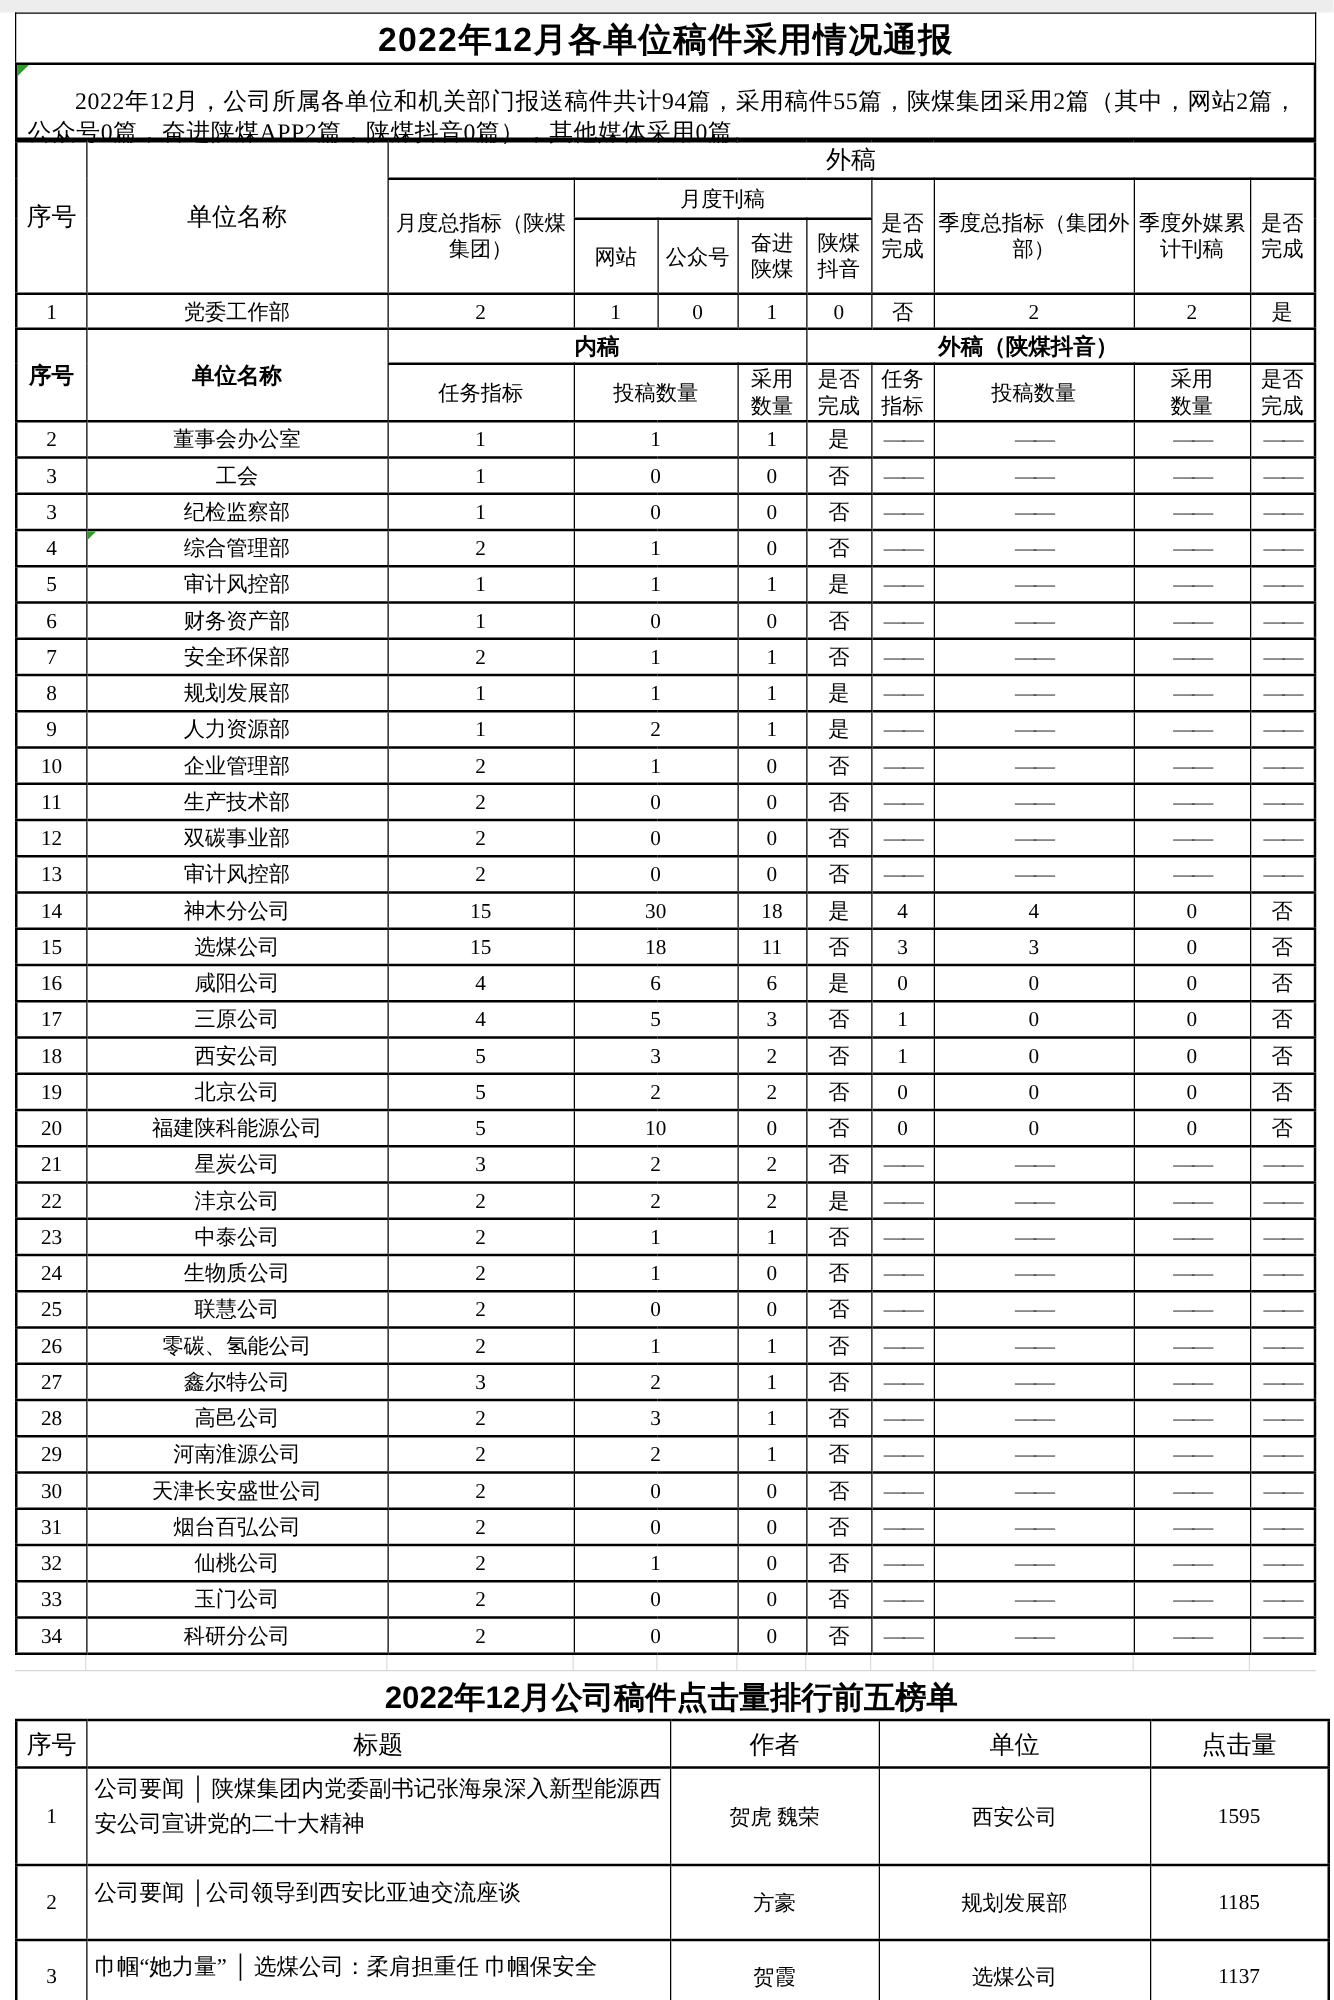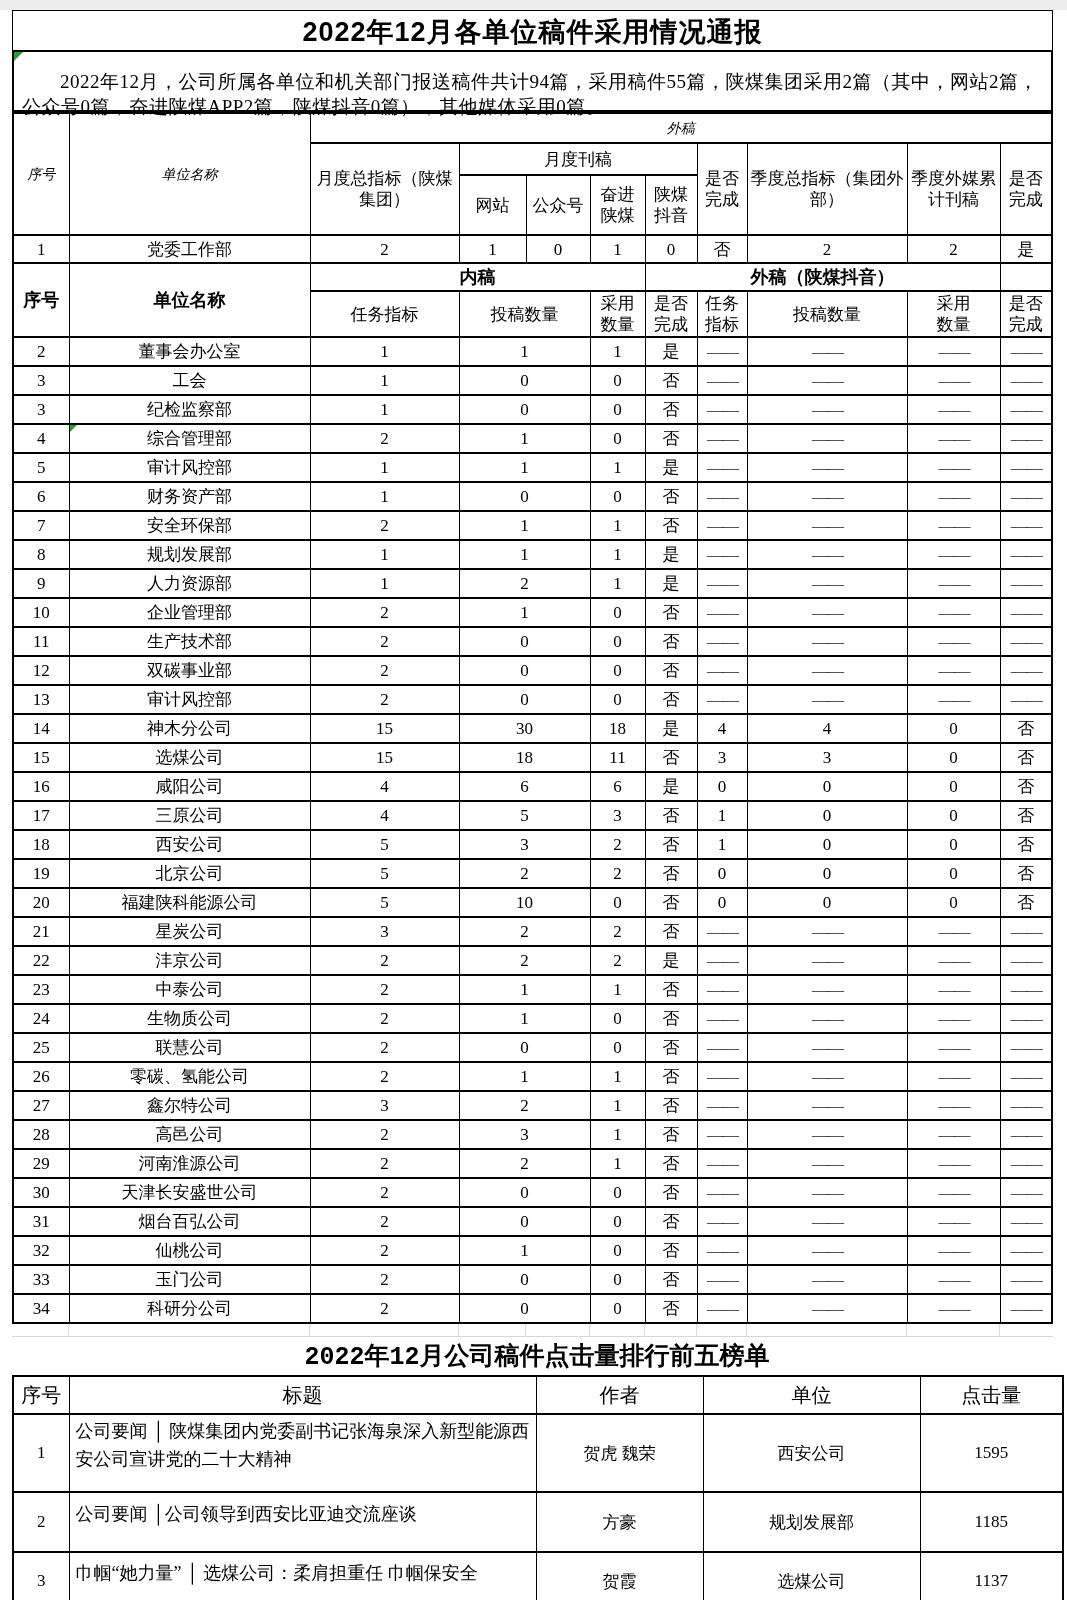--- a/index.html
+++ b/index.html
@@ -26,21 +26,21 @@
     border-top:9px solid #2d9b2d;border-right:9px solid transparent;}
   .corner.sm{border-top-width:7px;border-right-width:7px;}
 
   table{border-collapse:collapse;table-layout:fixed;}
   .main{width:1041px;border:2px solid #000;}
   .main th,.main td{
     border:1px solid #000;border-top-width:2px;border-bottom-width:2px;
     text-align:center;vertical-align:middle;font-weight:normal;
     padding:1px 2px;overflow:hidden;font-size:17px;line-height:21px;
   }
-  .main tr.h1 th{height:26px;font-size:14px;font-style:italic;}
+  .main tr.h1 th{height:26px;font-size:20px;}
   .main tr.h2 th{height:28px;margin-top:12px;}
   .main tr.h3 th{height:56px;}
   .main tr.r1 td{height:24px;}
   .main tr.h4 th{height:24px;font-size:18px;font-weight:bold;}
   .main tr.h5 th{height:42px;}
   .main tbody.data td{height:25px;position:relative;}
   .force2 span{display:inline-block;width:2.15em;}
   td.dash{color:#333;letter-spacing:-2px;}
   td.rel{position:relative;}
 
@@ -54,21 +54,21 @@
       linear-gradient(#dcdcdc,#dcdcdc) 577px 0/1px 100% no-repeat,
       linear-gradient(#dcdcdc,#dcdcdc) 632px 0/1px 100% no-repeat,
       linear-gradient(#dcdcdc,#dcdcdc) 684px 0/1px 100% no-repeat,
       linear-gradient(#dcdcdc,#dcdcdc) 734px 0/1px 100% no-repeat,
       linear-gradient(#dcdcdc,#dcdcdc) 894px 0/1px 100% no-repeat,
       linear-gradient(#dcdcdc,#dcdcdc) 987px 0/1px 100% no-repeat;
   }
 
   .rank-title{
     width:1050px;height:38px;line-height:42px;text-align:center;
-    font-family:Liberation Mono, monospace;font-weight:bold;font-size:25px;
+    font-family:Liberation Sans, sans-serif;font-weight:bold;font-size:25px;
   }
   .rank{width:1052px;border:2px solid #000;}
   .rank th,.rank td{
     border:1px solid #000;border-top-width:2px;border-bottom-width:2px;
     vertical-align:middle;text-align:center;font-weight:normal;
     font-size:17px;padding:2px 4px;overflow:hidden;
   }
   .rank thead th{height:32px;font-size:20px;}
   .rank td.title-col{text-align:left;font-size:18px;line-height:28px;padding:2px 4px 18px 6px;}
   .rank tbody tr:nth-child(1){height:60px;}

